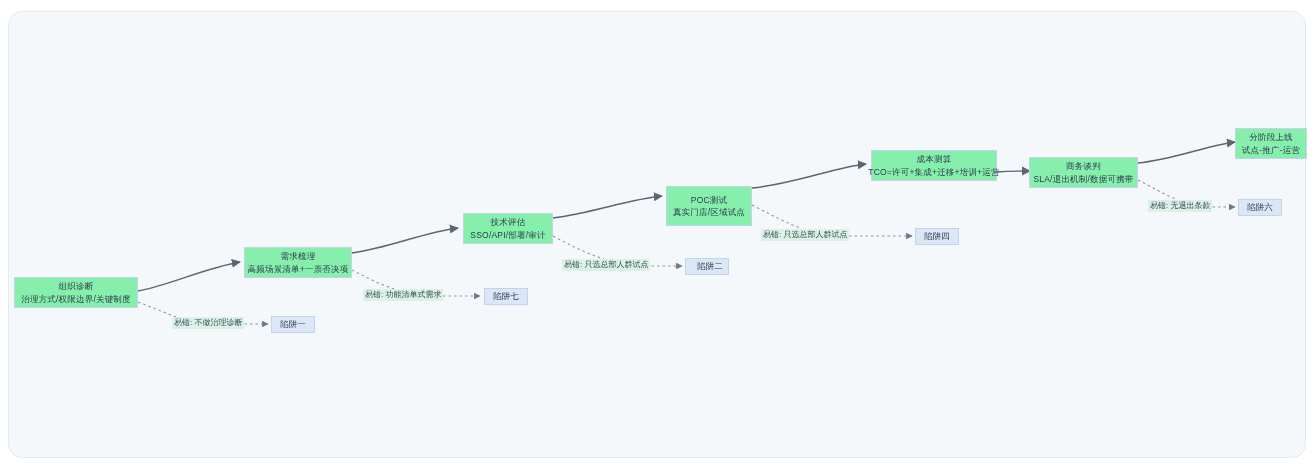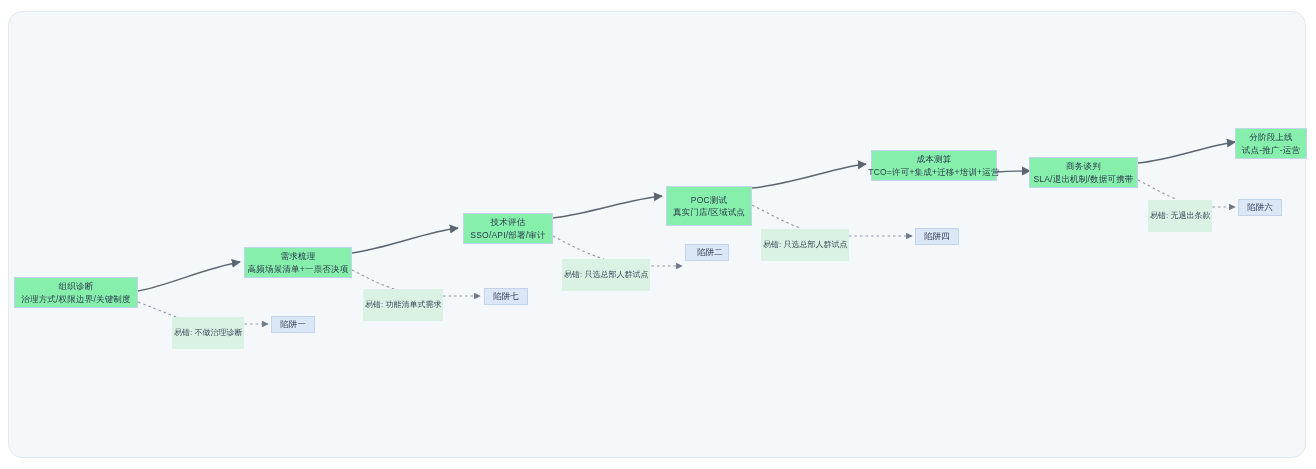--- a/index.html
+++ b/index.html
@@ -69,21 +69,21 @@
     display: flex;
     align-items: center;
     justify-content: center;
     white-space: nowrap;
   }
   .edge-label {
     position: absolute;
     font-size: 8px;
     color: #3d4a5c;
     background: #d9f2e4;
-    padding: 11px 2px;
+    padding: 1px 2px;
     white-space: nowrap;
     line-height: 1.3;
   }
 </style>
 </head>
 <body>
 
 <div id="canvas-root">
 
   <div id="diagram-canvas"></div>
@@ -175,21 +175,21 @@
   </div>
 
   <div class="trap-node" style="left:271px; top:316px; width:44px; height:17px;">
     <span>陷阱一</span>
   </div>
 
   <div class="trap-node" style="left:484px; top:288px; width:44px; height:17px;">
     <span>陷阱七</span>
   </div>
 
-  <div class="trap-node" style="left:685px; top:244px; width:44px; height:17px;padding-left:6px;">
+  <div class="trap-node" style="left:685px; top:258px; width:44px; height:17px;padding-left:6px;">
     <span>陷阱二</span>
   </div>
 
   <div class="trap-node" style="left:915px; top:228px; width:44px; height:17px;">
     <span>陷阱四</span>
   </div>
 
   <div class="trap-node" style="left:1238px; top:199px; width:44px; height:17px;">
     <span>陷阱六</span>
   </div>

